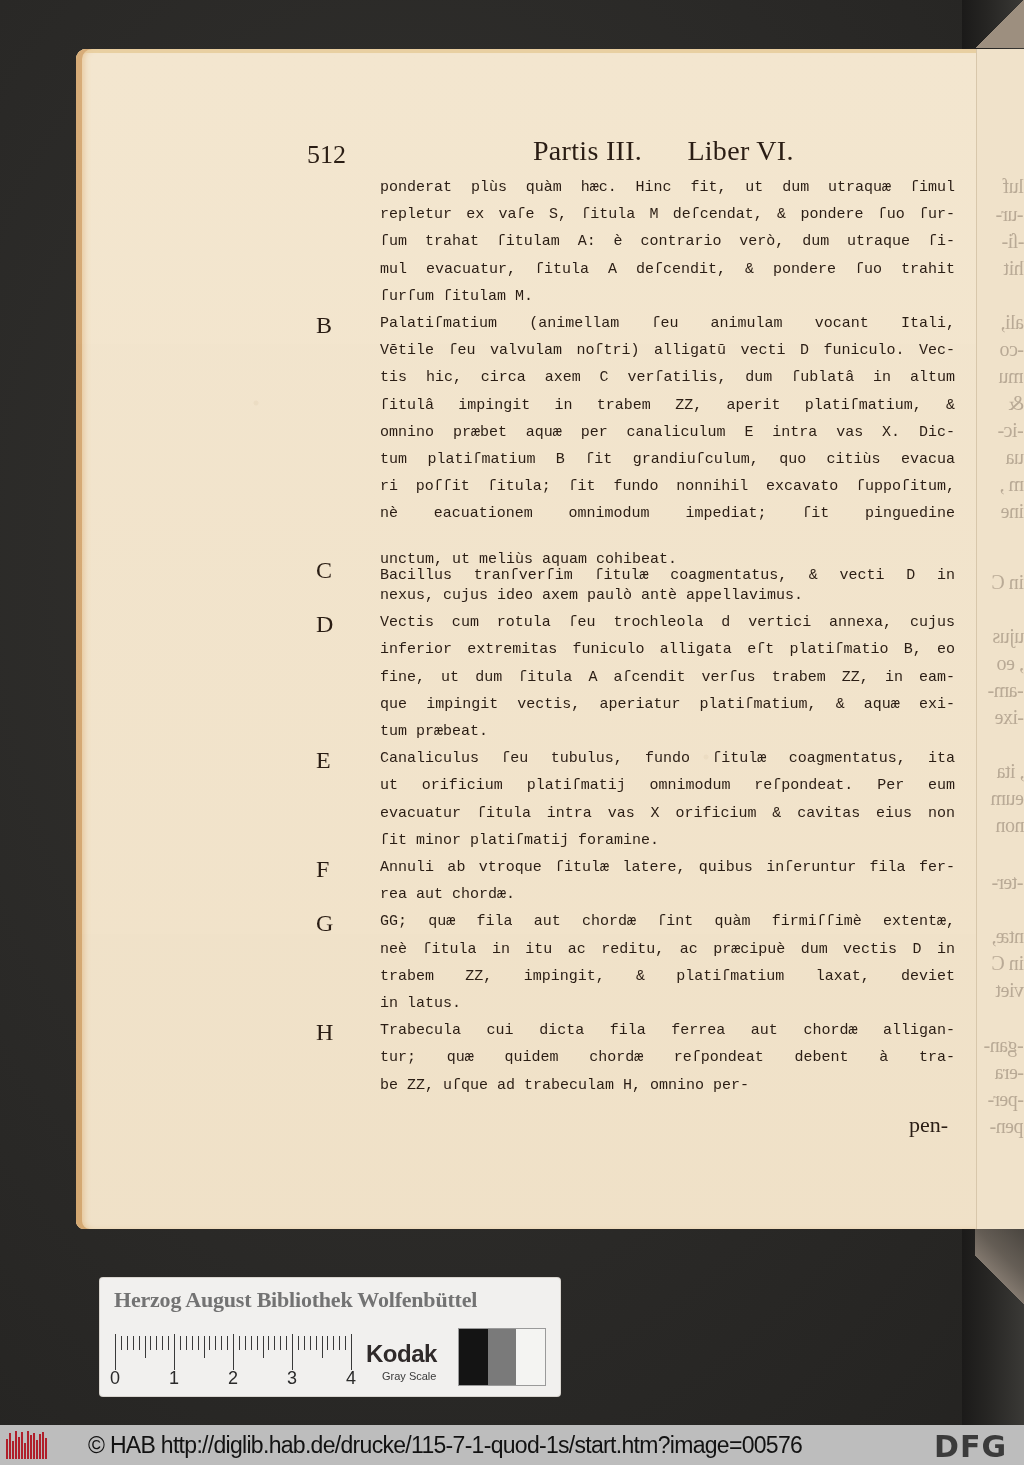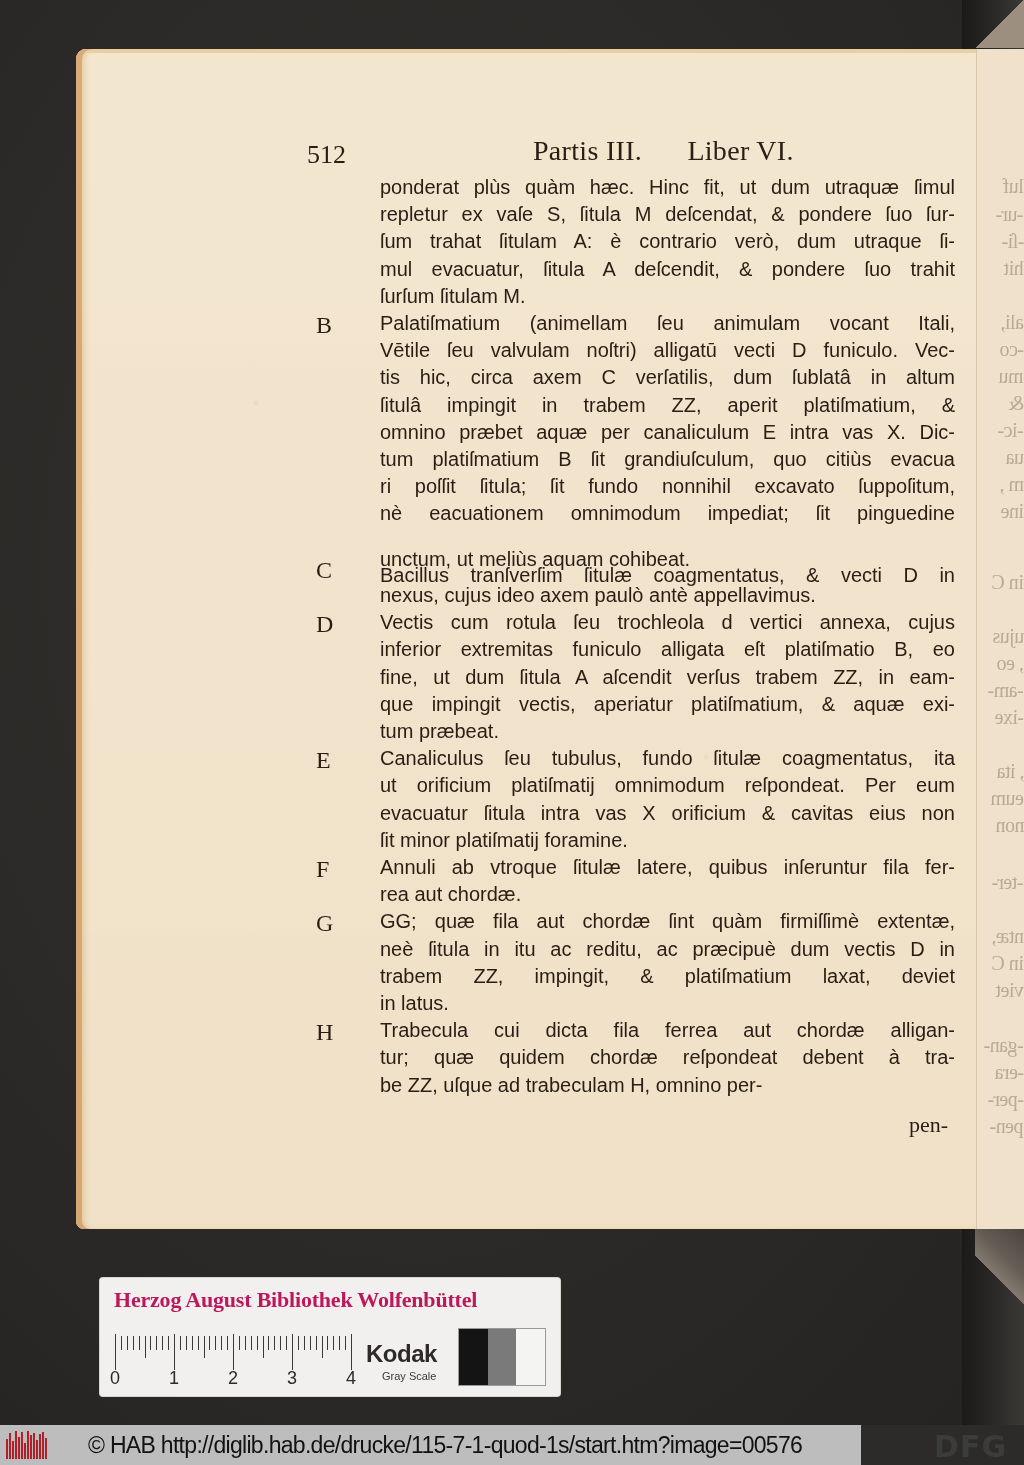--- a/index.html
+++ b/index.html
@@ -105,22 +105,22 @@
     .running-head span + span { margin-left: 38px; }
     
     .text-block {
       position: absolute;
       left: 0; top: 0;
     }
     .line {
       position: absolute;
       left: 380px;
       width: 575px;
-      font-family: Liberation Sans, sans-serif;
-      font-size: 20px;
+      font-family: Liberation Mono, monospace;
+      font-size: 15px;
       line-height: 27px;
       color: #2a1d14;
       white-space: nowrap;
       text-align-last: justify;
       text-align: justify;
     }
     .line.last { text-align-last: left; }
     .marker {
       position: absolute;
       left: 316px;
@@ -143,21 +143,21 @@
       background: #f1f0ee;
       border-radius: 3px;
       box-shadow: 0 0 0 1px #d9d5cf;
     }
     .card-title {
       position: absolute;
       left: 14px; top: 9px;
       font-family: "Liberation Serif", serif;
       font-weight: bold;
       font-size: 22px;
-      color: #be185d;
+      color: #737373;
       letter-spacing: -0.2px;
       white-space: nowrap;
     }
     .ruler {
       position: absolute;
       left: 15px; top: 56px;
       width: 236px; height: 36px;
     }
     .ruler .tick {
       position: absolute;
@@ -198,21 +198,21 @@
       left: 358px; top: 50px;
       width: 86px; height: 56px;
       display: flex;
       border: 1px solid #9a9a9a;
     }
     .swatch { flex: 1; }
     
     .footer {
       position: absolute;
       left: 0; top: 1425px;
-      width: 861px; height: 40px;
+      width: 1024px; height: 40px;
       background: #bdbdbd;
       display: flex;
       align-items: center;
     }
     .hab-logo {
       position: absolute;
       left: 6px; top: 6px;
       width: 42px; height: 28px;
       display: flex;
       align-items: flex-end;

